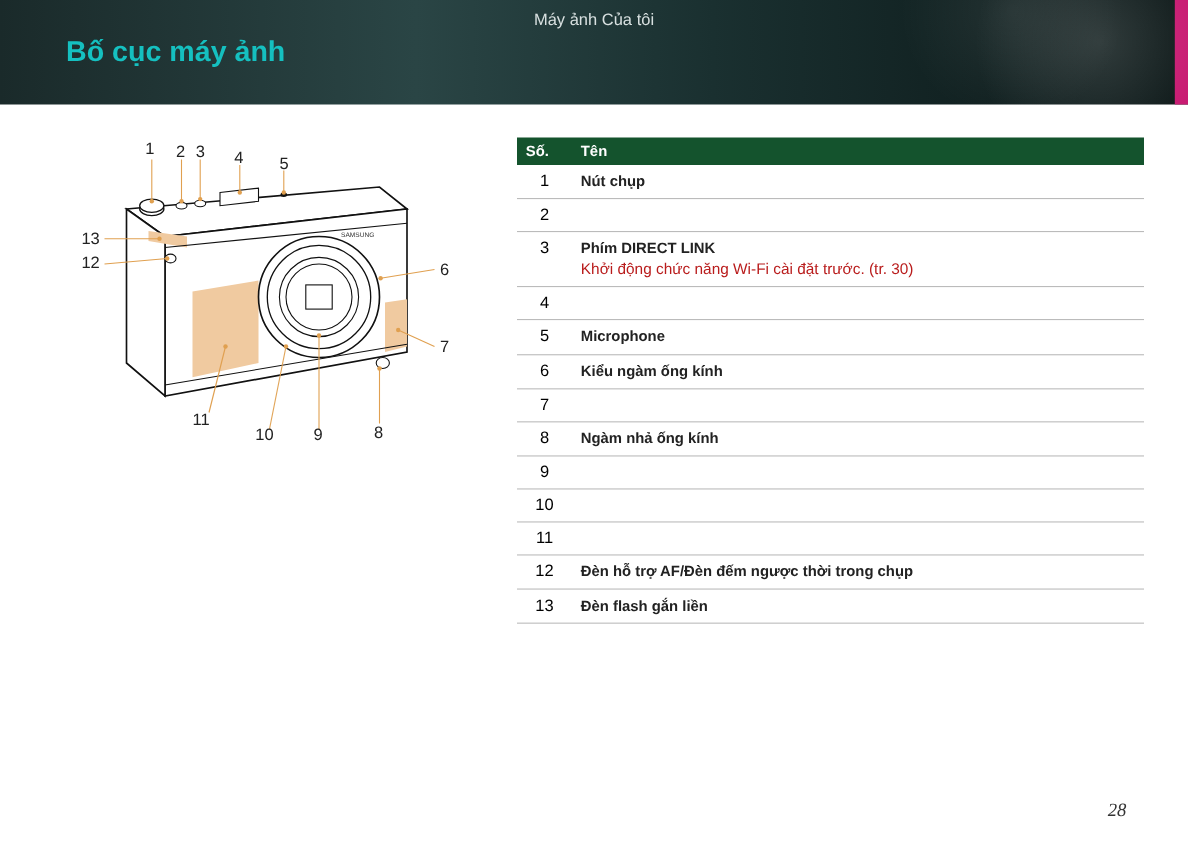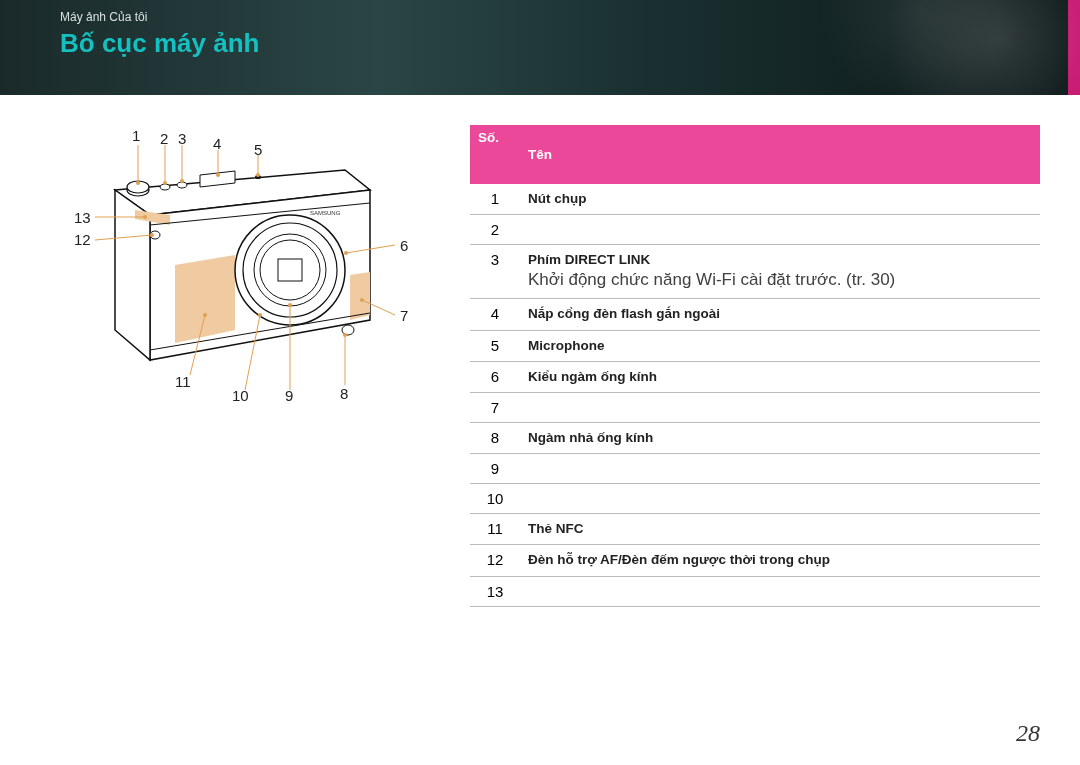--- a/index.html
+++ b/index.html
@@ -22,22 +22,23 @@
     position: absolute;
     top: 0; right: 0;
     width: 400px; height: 95px;
     background:
       radial-gradient(circle at 80% 40%, rgba(255,255,255,0.15) 0%, transparent 35%),
       radial-gradient(circle at 60% 10%, rgba(255,255,255,0.08) 0%, transparent 40%);
     pointer-events: none;
   }
   .breadcrumb {
     color: #d8e0e0;
-    font-size: 12px;
+    font-size: 15px;
     margin-bottom: 4px;
+    text-align: center;
   }
   .title {
     color: #15c0c0;
     font-size: 26px;
     font-weight: bold;
     margin-top: 2px;
   }
   .side-tab {
     position: absolute;
     right: 0; top: 0;
@@ -61,50 +62,50 @@
     position: absolute;
     font-size: 15px;
     color: #222;
   }
   .table-wrap {
     flex: 1;
     font-size: 13.5px;
   }
   .thead {
     display: flex;
-    background: #ec4899;
+    background: #14532d;
     color: #fff;
     font-weight: bold;
   }
   .th-num { width: 50px; padding: 5px 8px; }
-  .th-name { flex: 1; padding: 22px 8px; }
+  .th-name { flex: 1; padding: 5px 8px; }
   .trow {
     display: flex;
     border-bottom: 1px solid #bbb;
     align-items: flex-start;
   }
   .td-num {
     width: 50px;
     padding: 6px 8px;
     text-align: center;
     font-size: 15px;
   }
   .td-name {
     flex: 1;
     padding: 6px 8px;
     line-height: 1.35;
   }
   .td-name .main { font-weight: bold; color: #222; }
-  .td-name .note { font-size: 17px; color: #404040; font-weight: normal; }
+  .td-name .note { font-size: 14px; color: #b91c1c; font-weight: normal; }
   .page-num {
     position: absolute;
     bottom: 18px;
-    right: 40px;
+    right: 56px;
     font-style: italic;
-    font-size: 24px;
+    font-size: 17px;
     color: #333;
     font-family: Georgia, serif;
   }
 </style>
 </head>
 <body>
 
 <div class="header">
   <div class="breadcrumb">Máy ảnh Của tôi</div>
   <div class="title">Bố cục máy ảnh</div>
@@ -212,23 +213,20 @@
         </div>
         <div class="trow">
           <div class="td-num">3</div>
           <div class="td-name">
             <div class="main">Phím DIRECT LINK</div>
             <div class="note">Khởi động chức năng Wi-Fi cài đặt trước. (tr. 30)</div>
           </div>
         </div>
         <div class="trow">
           <div class="td-num">4</div>
-          <div class="td-name">
-            <div class="main">Nắp cổng đèn flash gắn ngoài</div>
-          </div>
         </div>
         <div class="trow">
           <div class="td-num">5</div>
           <div class="td-name">
             <div class="main">Microphone</div>
           </div>
         </div>
         <div class="trow">
           <div class="td-num">6</div>
           <div class="td-name">
@@ -245,31 +243,31 @@
           </div>
         </div>
         <div class="trow">
           <div class="td-num">9</div>
         </div>
         <div class="trow">
           <div class="td-num">10</div>
         </div>
         <div class="trow">
           <div class="td-num">11</div>
-          <div class="td-name">
-            <div class="main">Thẻ NFC</div>
-          </div>
         </div>
         <div class="trow">
           <div class="td-num">12</div>
           <div class="td-name">
             <div class="main">Đèn hỗ trợ AF/Đèn đếm ngược thời trong chụp</div>
           </div>
         </div>
         <div class="trow">
           <div class="td-num">13</div>
+          <div class="td-name">
+            <div class="main">Đèn flash gắn liền</div>
+          </div>
         </div>
       </div>
   </div>
 
 </div>
 
 <div class="page-num">28</div>
 
 </body></html>

